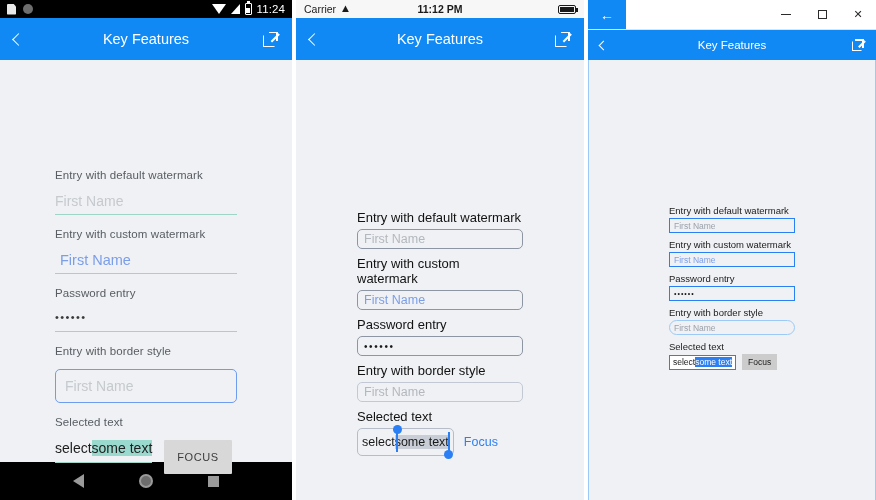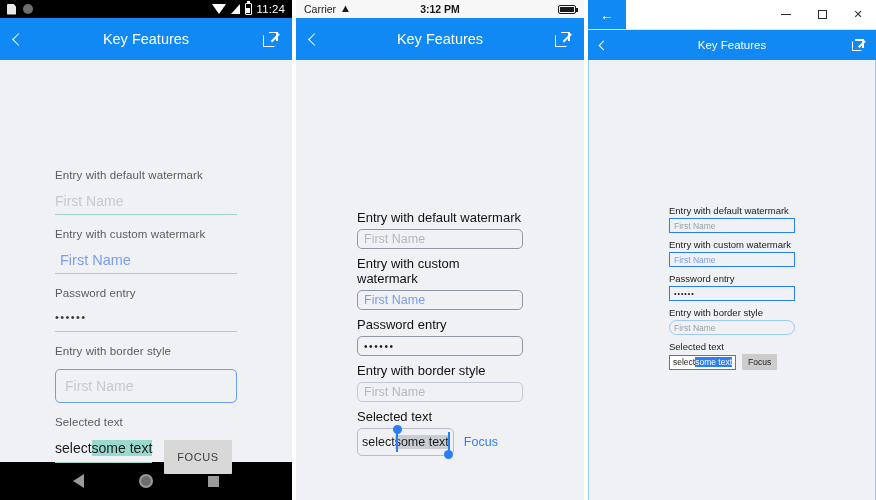--- a/index.html
+++ b/index.html
@@ -225,21 +225,21 @@
 
   <div class="gap"></div>
 
   <div class="panel panel-ios">
 
     <div class="ios-status">
       <span class="carrier">
         <span>Carrier</span>
         <span class="wifi-arc"></span>
       </span>
-      <span class="ios-time">3:12 PM</span>
+      <span class="ios-time">11:12 PM</span>
       <span class="ios-bat">
           <i></i>
         </span>
     </div>
 
     <div class="ios-bar">
       <span class="btn-ico">
         <i class="chev-left"></i>
       </span>
       <span class="title">Key Features</span>

